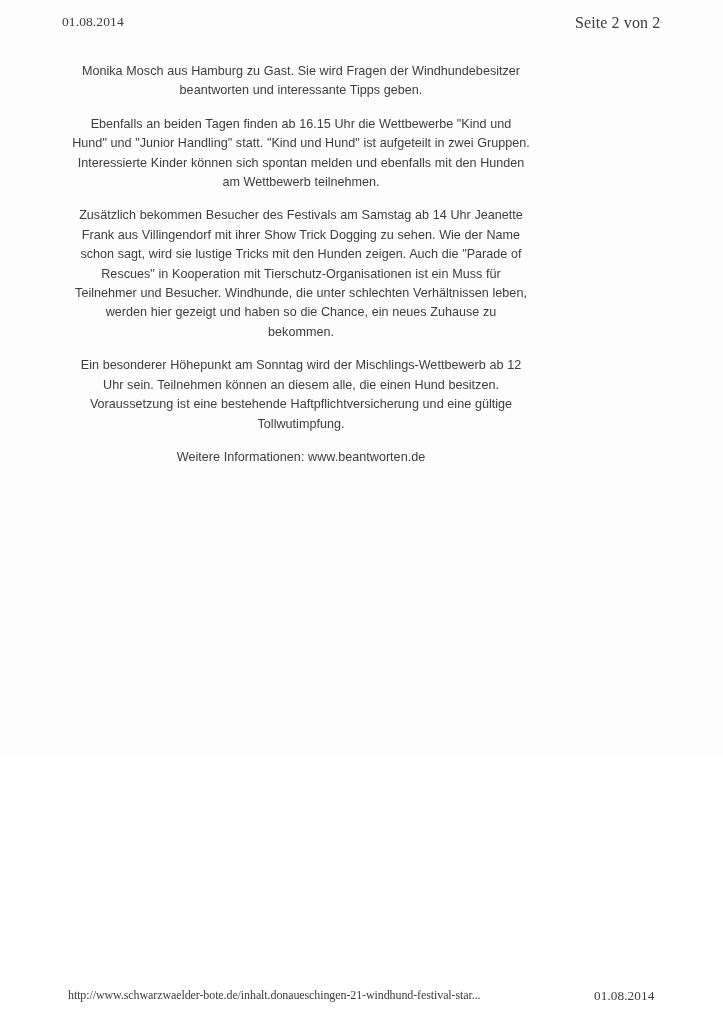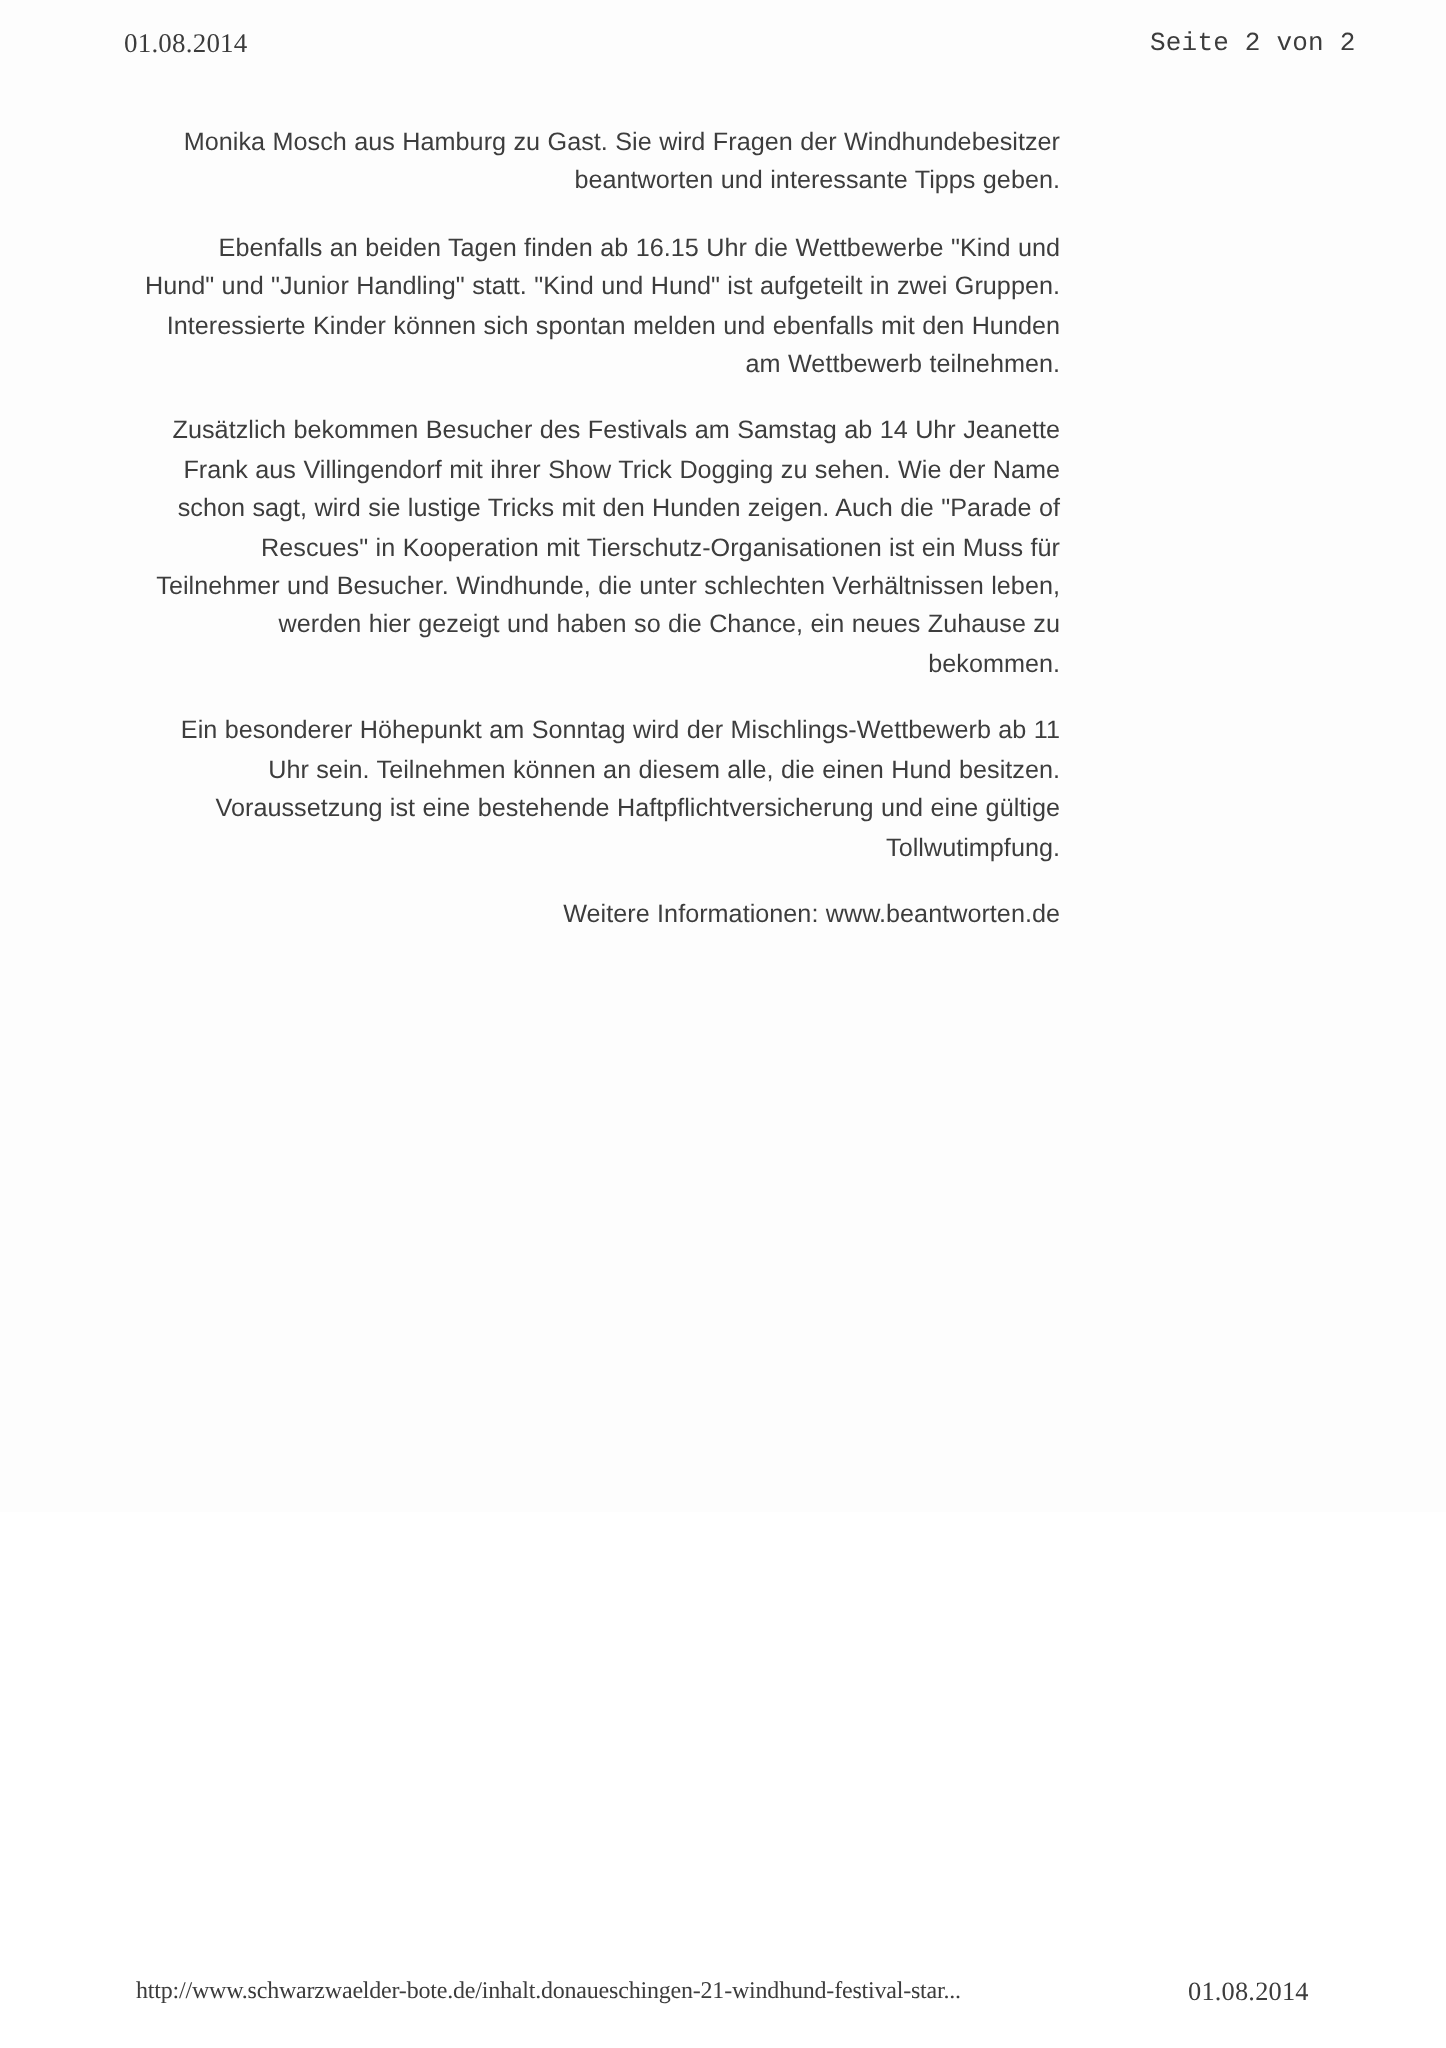--- a/index.html
+++ b/index.html
@@ -40,41 +40,41 @@
     font-family: "Liberation Serif", serif;
     font-size: 13.5px;
     color: #3c3c3c;
     letter-spacing: 0.1px;
     white-space: nowrap;
   }
   .header-pagenum {
     position: absolute;
     left: 575px;
     top: 0;
-    font-family: Liberation Mono, monospace;
-    font-size: 13px;
+    font-family: Liberation Serif, serif;
+    font-size: 16px;
     color: #3c3c3c;
     letter-spacing: 0.1px;
     white-space: nowrap;
   }
 
   
   .article {
     position: absolute;
     left: 72px;
     top: 62px;
     width: 458px;
   }
   .article p {
     margin: 0 0 14px 0;
     font-family: "Liberation Sans", sans-serif;
     font-size: 12.6px;
     line-height: 19.4px;
     color: #3d3d3d;
-    text-align: right;
+    text-align: center;
     letter-spacing: 0.01px;
     word-spacing: 0.2px;
   }
   .article p.last {
     margin-bottom: 0;
   }
 
   
   .page-footer {
     position: absolute;
@@ -111,21 +111,21 @@
 
   <div class="page-header">
     <div class="header-date">01.08.2014</div>
     <div class="header-pagenum">Seite 2 von 2</div>
   </div>
 
   <div class="article">
     <p>Monika Mosch aus Hamburg zu Gast. Sie wird Fragen der Windhundebesitzer beantworten und interessante Tipps geben.</p>
     <p>Ebenfalls an beiden Tagen finden ab 16.15 Uhr die Wettbewerbe "Kind und Hund" und "Junior Handling" statt. "Kind und Hund" ist aufgeteilt in zwei Gruppen. Interessierte Kinder können sich spontan melden und ebenfalls mit den Hunden am Wettbewerb teilnehmen.</p>
     <p>Zusätzlich bekommen Besucher des Festivals am Samstag ab 14 Uhr Jeanette Frank aus Villingendorf mit ihrer Show Trick Dogging zu sehen. Wie der Name schon sagt, wird sie lustige Tricks mit den Hunden zeigen. Auch die "Parade of Rescues" in Kooperation mit Tierschutz-Organisationen ist ein Muss für Teilnehmer und Besucher. Windhunde, die unter schlechten Verhältnissen leben, werden hier gezeigt und haben so die Chance, ein neues Zuhause zu bekommen.</p>
-    <p>Ein besonderer Höhepunkt am Sonntag wird der Mischlings-Wettbewerb ab 11 Uhr sein. Teilnehmen können an diesem alle, die einen Hund besitzen. Voraussetzung ist eine bestehende Haftpflichtversicherung und eine gültige Tollwutimpfung.</p>
+    <p>Ein besonderer Höhepunkt am Sonntag wird der Mischlings-Wettbewerb ab 12 Uhr sein. Teilnehmen können an diesem alle, die einen Hund besitzen. Voraussetzung ist eine bestehende Haftpflichtversicherung und eine gültige Tollwutimpfung.</p>
     <p class="last">Weitere Informationen: www.beantworten.de</p>
   </div>
 
   <div class="page-footer">
     <div class="footer-url">http://www.schwarzwaelder-bote.de/inhalt.donaueschingen-21-windhund-festival-star...</div>
     <div class="footer-date">01.08.2014</div>
   </div>
 
 </div>
 

